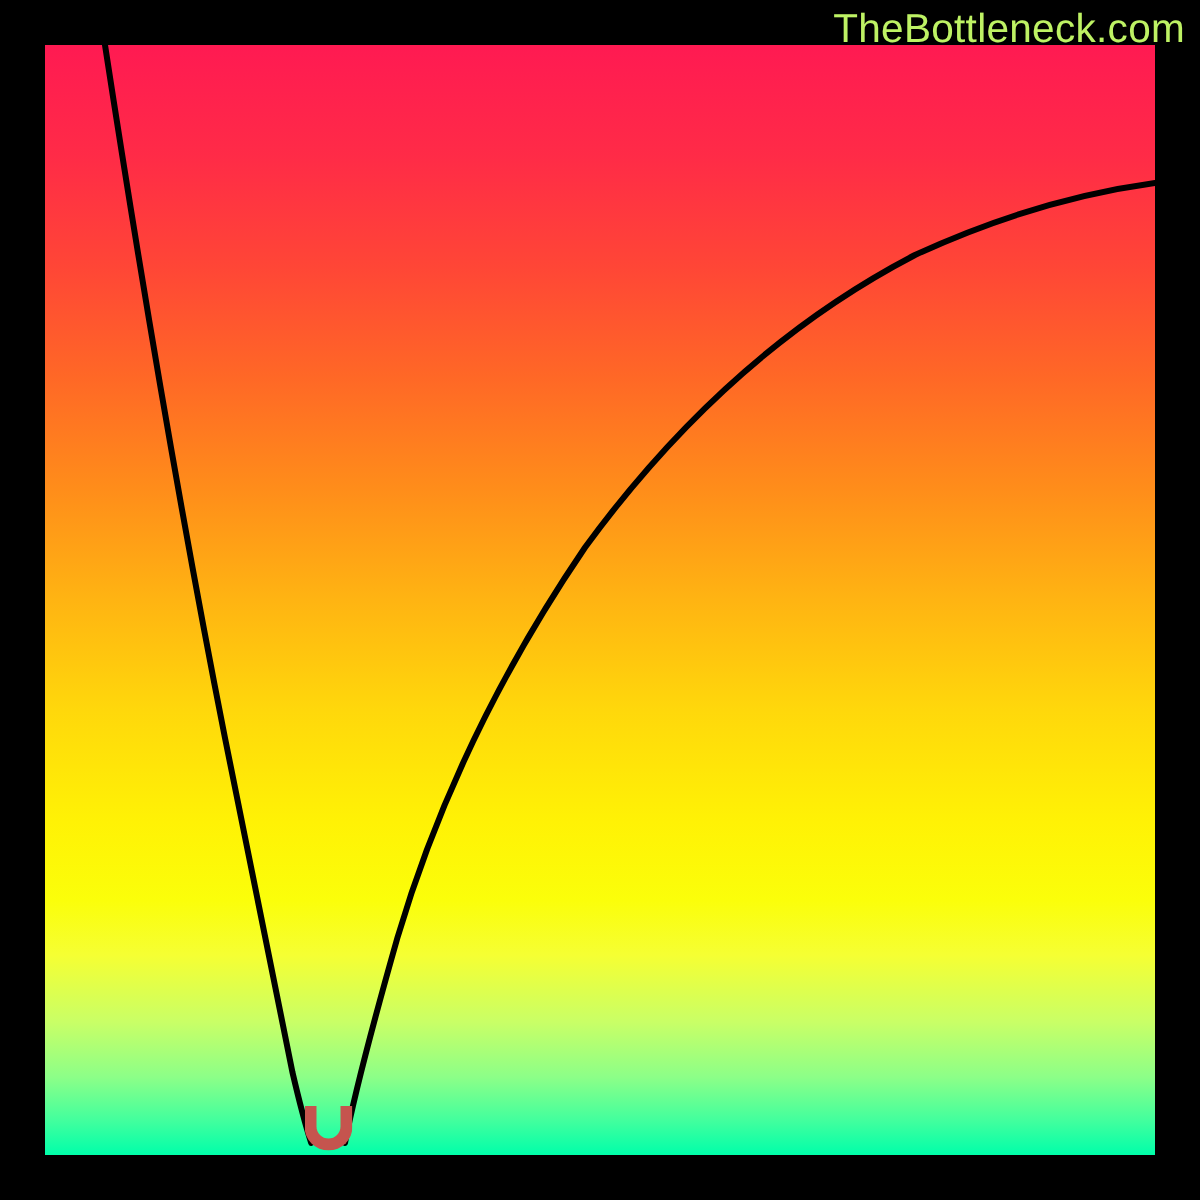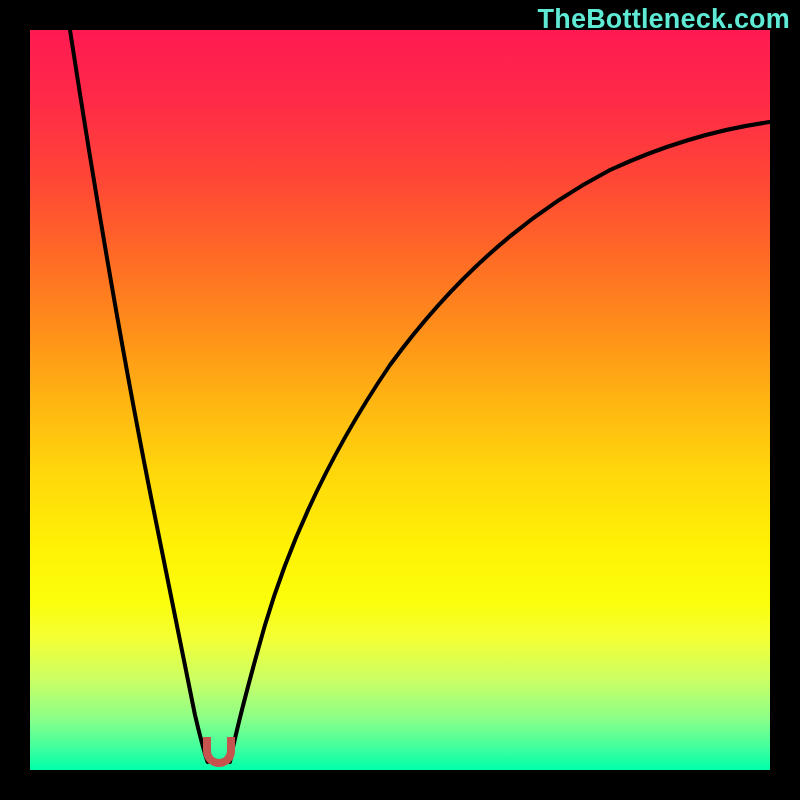--- a/index.html
+++ b/index.html
@@ -38,22 +38,22 @@
       #40ff9e 97%,
       #00ffaa 100%
     );
   }
   .attribution {
     position: absolute;
     top: 4px;
     right: 10px;
     font-family: Arial, Helvetica, sans-serif;
     font-size: 27px;
-    font-weight: bold;
-    color: #5eead4;
+    font-weight: normal;
+    color: #bef264;
     letter-spacing: 0.2px;
   }
   svg.curves {
     position: absolute;
     left: 0;
     top: 0;
     width: 740px;
     height: 740px;
   }
   .marker {

